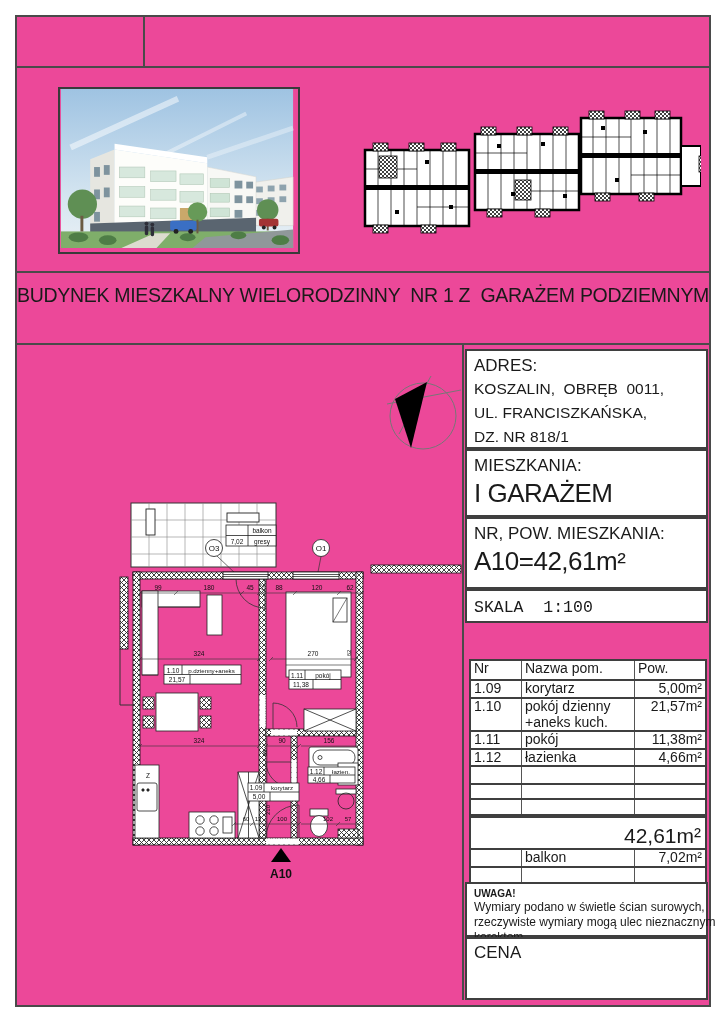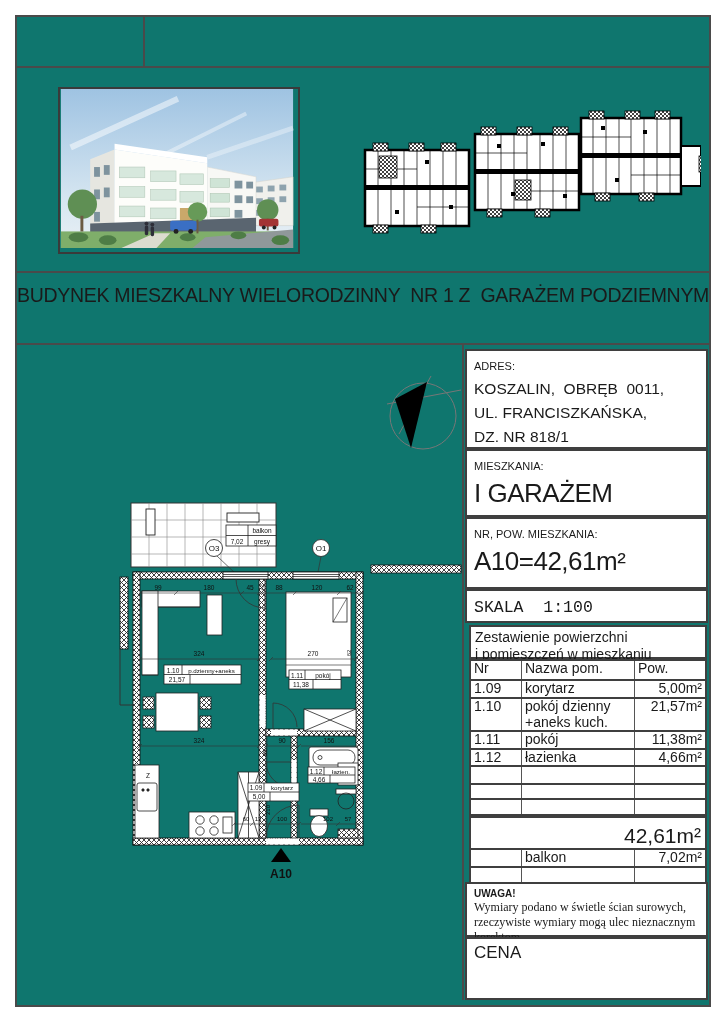--- a/index.html
+++ b/index.html
@@ -1,48 +1,48 @@
 <!DOCTYPE html>
 <html><head>
 <meta charset="utf-8">
 <style>
   html,body{margin:0;padding:0;background:#fff;}
   body{width:724px;height:1024px;position:relative;font-family:"Liberation Sans",sans-serif;color:#1a1a1a;overflow:hidden;}
-  .page{position:absolute;left:15px;top:15px;width:692px;height:988px;border:2px solid #4a4a4a;background:#0f766e;}
+  .page{position:absolute;left:15px;top:15px;width:692px;height:988px;border:2px solid #4a4a4a;background:#ec4899;}
   
   .header-row{height:49px;border-bottom:2px solid #4a4a4a;display:flex;}
   .hcell-l{width:126px;height:100%;border-right:2px solid #4a4a4a;}
   .hcell-r{flex:1;}
   
   .images-row{height:203px;border-bottom:2px solid #4a4a4a;position:relative;}
   .photo-wrap{position:absolute;left:41px;top:19px;width:238px;height:163px;border:2px solid #3a3a3a;}
   .siteplan-wrap{position:absolute;left:342px;top:36px;width:342px;height:137px;}
   
   .title-box{height:72px;border-bottom:2px solid #4a4a4a;text-align:center;padding-top:9px;box-sizing:border-box;}
   .title-line{font-size:19.5px;line-height:27px;white-space:pre;letter-spacing:-0.3px;}
   
   .main-row{position:relative;height:655px;}
   .plan-area{position:absolute;left:0;top:0;width:445px;height:100%;border-right:2px solid #4a4a4a;}
   .sidebar{position:absolute;left:447px;top:0;right:0;bottom:0;}
   .sbox{position:absolute;left:1px;right:1px;border:2px solid #3f3f3f;background:#fff;box-sizing:border-box;padding:4px 7px;}
-  .sbox .lbl{font-size:11px;line-height:22px;white-space:pre;}
+  .sbox .lbl{font-size:17px;line-height:22px;white-space:pre;}
   .sbox .big{font-size:26px;line-height:32px;letter-spacing:-0.5px;}
   .adres-line{font-size:15.5px;line-height:24px;white-space:pre;}
   .caption-line{font-size:14px;line-height:16.5px;white-space:pre;}
   
   .tbl{position:absolute;left:5px;right:2px;box-sizing:border-box;}
   .trow{display:grid;grid-template-columns:50px 113px 1fr;border:2px solid #3f3f3f;border-top:none;box-sizing:border-box;background:#fff;}
   .trow.first{border-top:2px solid #3f3f3f;}
   .trow>div{font-size:14px;line-height:15.5px;padding:0 3px;overflow:hidden;box-sizing:border-box;}
   .trow .c2{border-left:1px solid #555;}
   .trow .c3{border-left:1px solid #555;text-align:right;}
   .trow.thead>div{text-align:left;}
   .trow.total{display:block;text-align:right;font-size:21px;padding:6px 4px 2px 16px;}
   .uwaga-title{font-size:10px;font-weight:bold;line-height:13px;}
-  .uwaga-line{font-size:12px;line-height:15px;white-space:pre;font-family:Liberation Serif, serif;}
+  .uwaga-line{font-size:12px;line-height:15px;white-space:pre;}
   .cena-lbl{font-size:17px;}
   svg text{font-family:"Liberation Sans",sans-serif;fill:#111;}
   .fp{position:absolute;left:102px;top:150px;}
   .north{position:absolute;left:366px;top:25px;}
 </style>
 </head>
 <body>
 
 <div class="page">
 
@@ -454,24 +454,20 @@
 
       <div class="sbox" style="top:172px;height:72px;">
         <div class="lbl">NR, POW. MIESZKANIA:</div>
         <div class="big">A10=42,61m²</div>
       </div>
 
       <div class="sbox" style="top:244px;height:34px;padding-top:6px;font-family:Liberation Mono, monospace;">
         <div class="lbl" style="font-size:16.5px;">SKALA  1:100</div>
       </div>
 
-      <div class="sbox" style="left:5px;right:2px;top:280px;height:34px;padding:2px 4px;">
-        <div class="caption-line">Zestawienie powierzchni</div>
-        <div class="caption-line">i pomieszczeń w mieszkaniu</div>
-      </div>
 
       <div class="tbl" style="top:314px;">
         <div class="trow thead first" style="height:22px;">
           <div class="c1">Nr pom.</div>
           <div class="c2">Nazwa pom.</div>
           <div class="c3" style="text-align:left;">Pow. pom.</div>
         </div>
         <div class="trow" style="height:18px;">
           <div class="c1">1.09</div>
           <div class="c2">korytarz</div>

